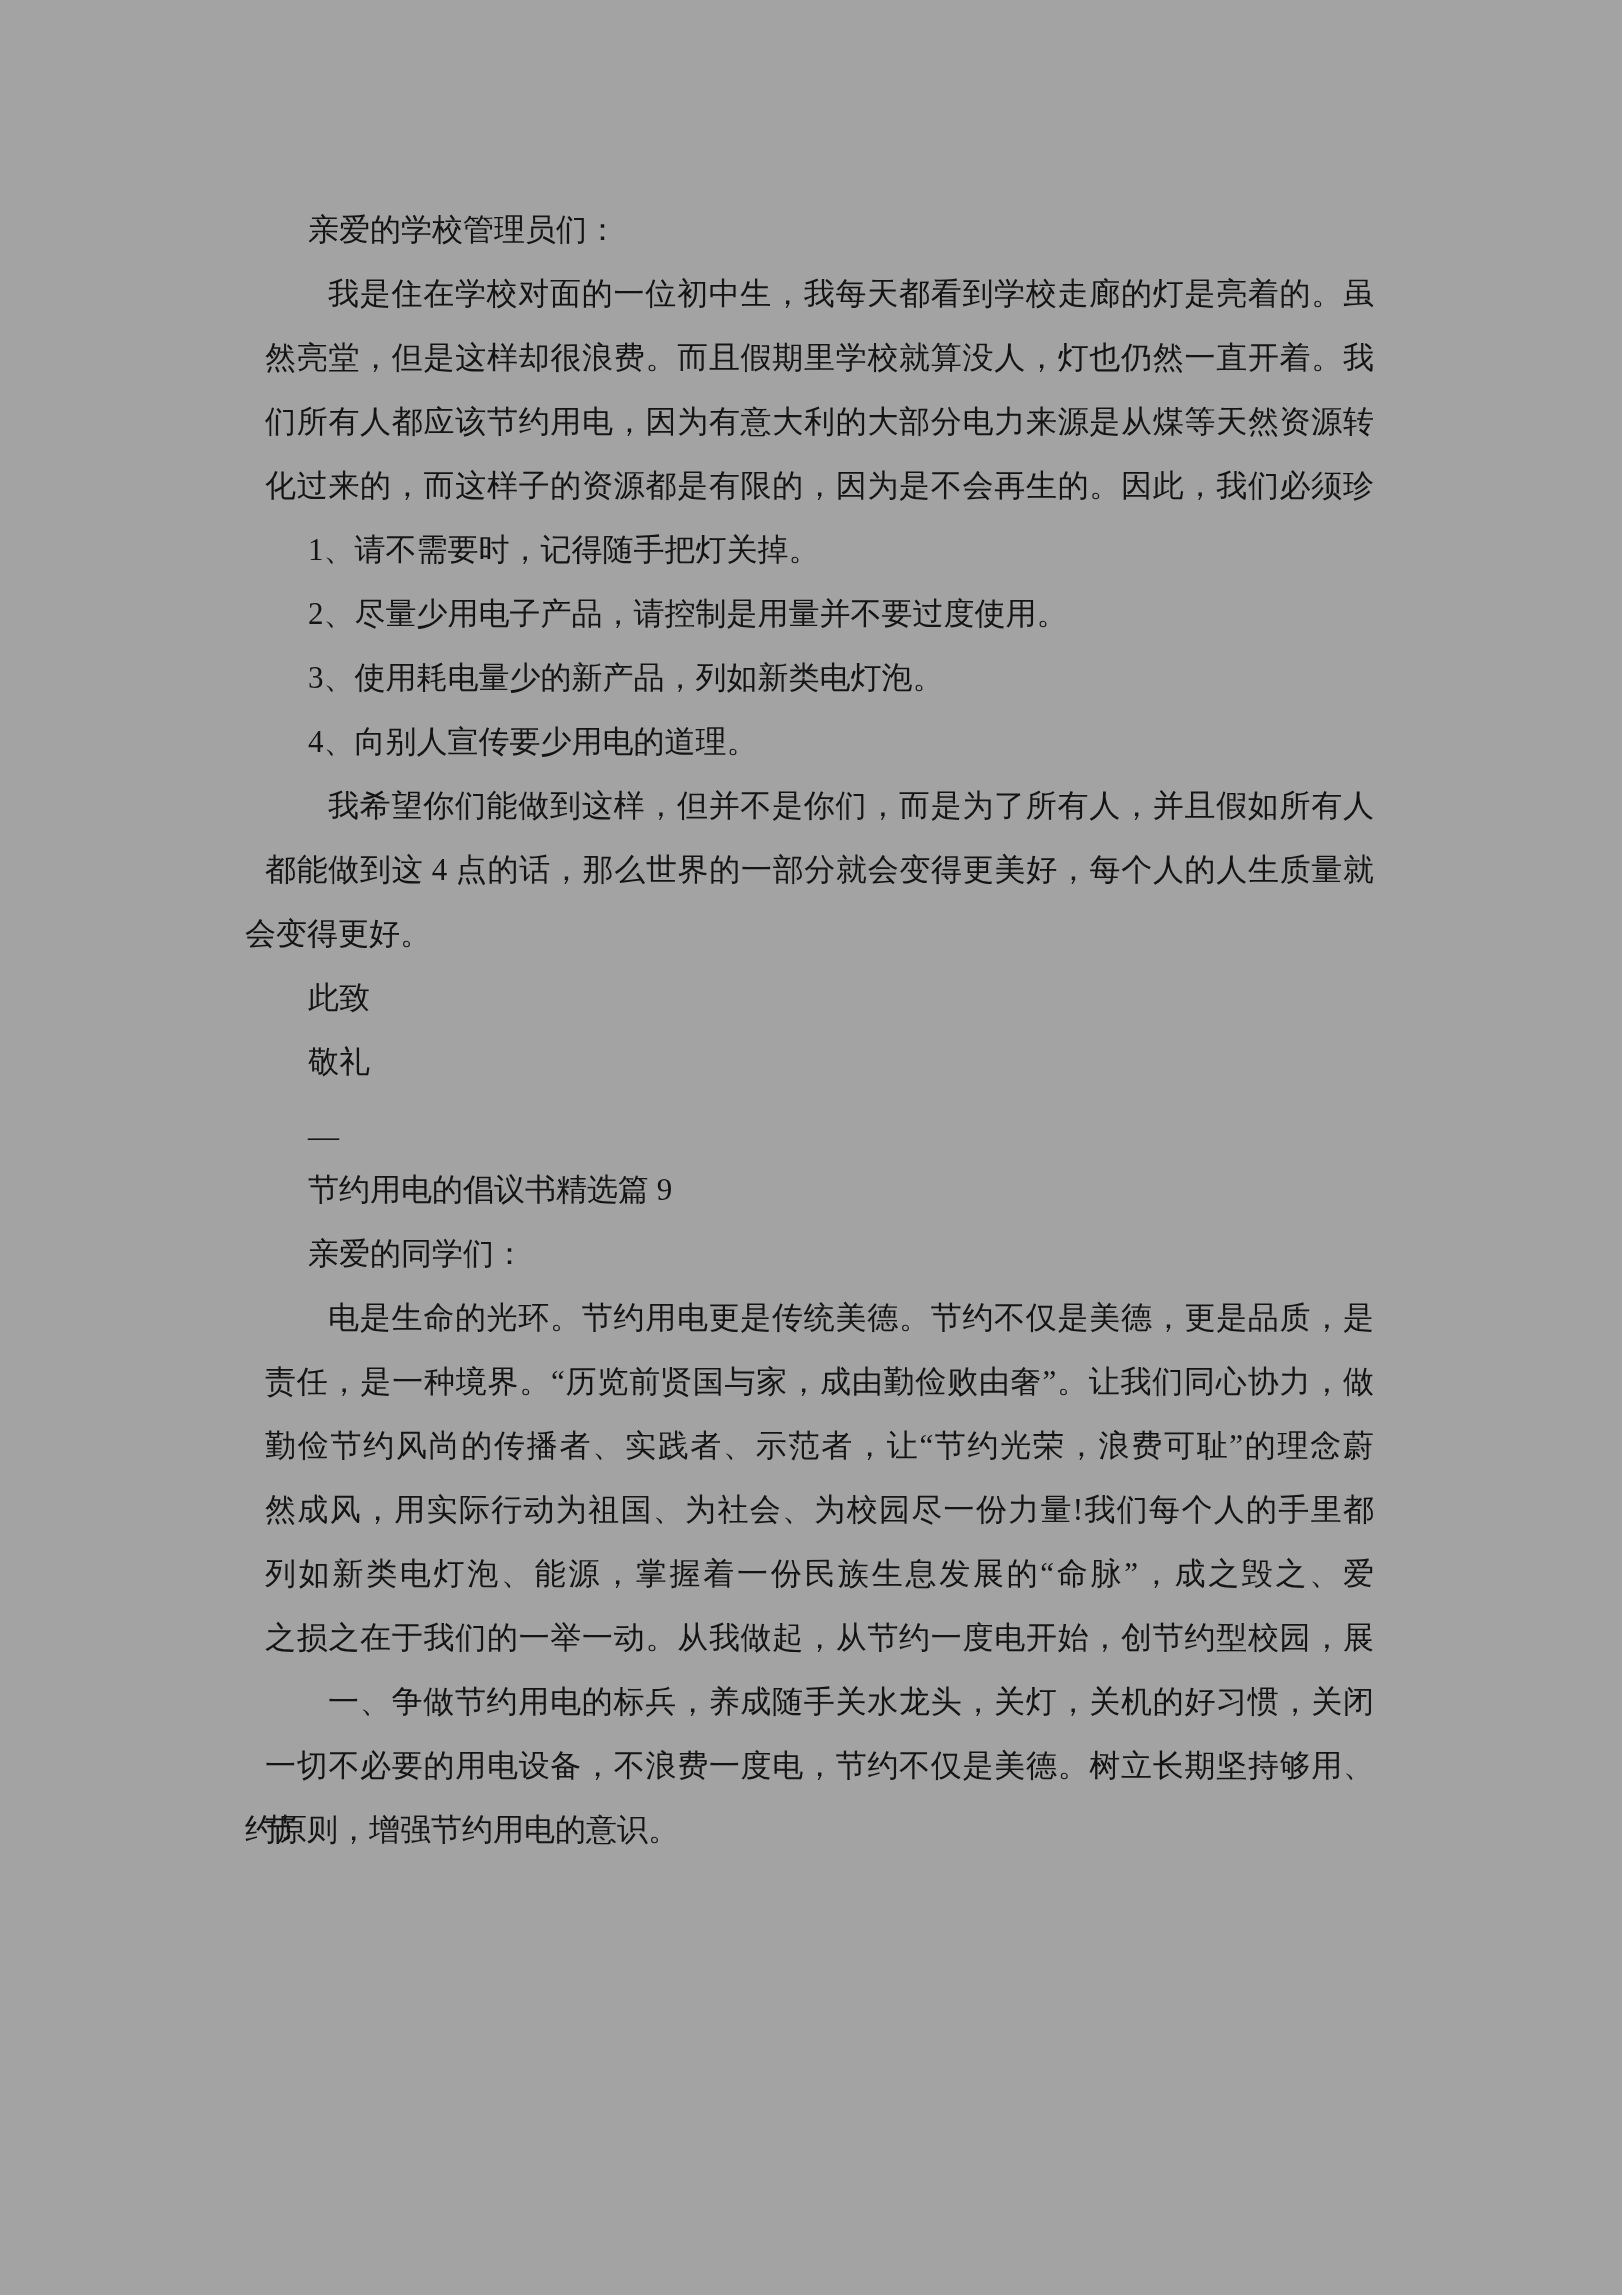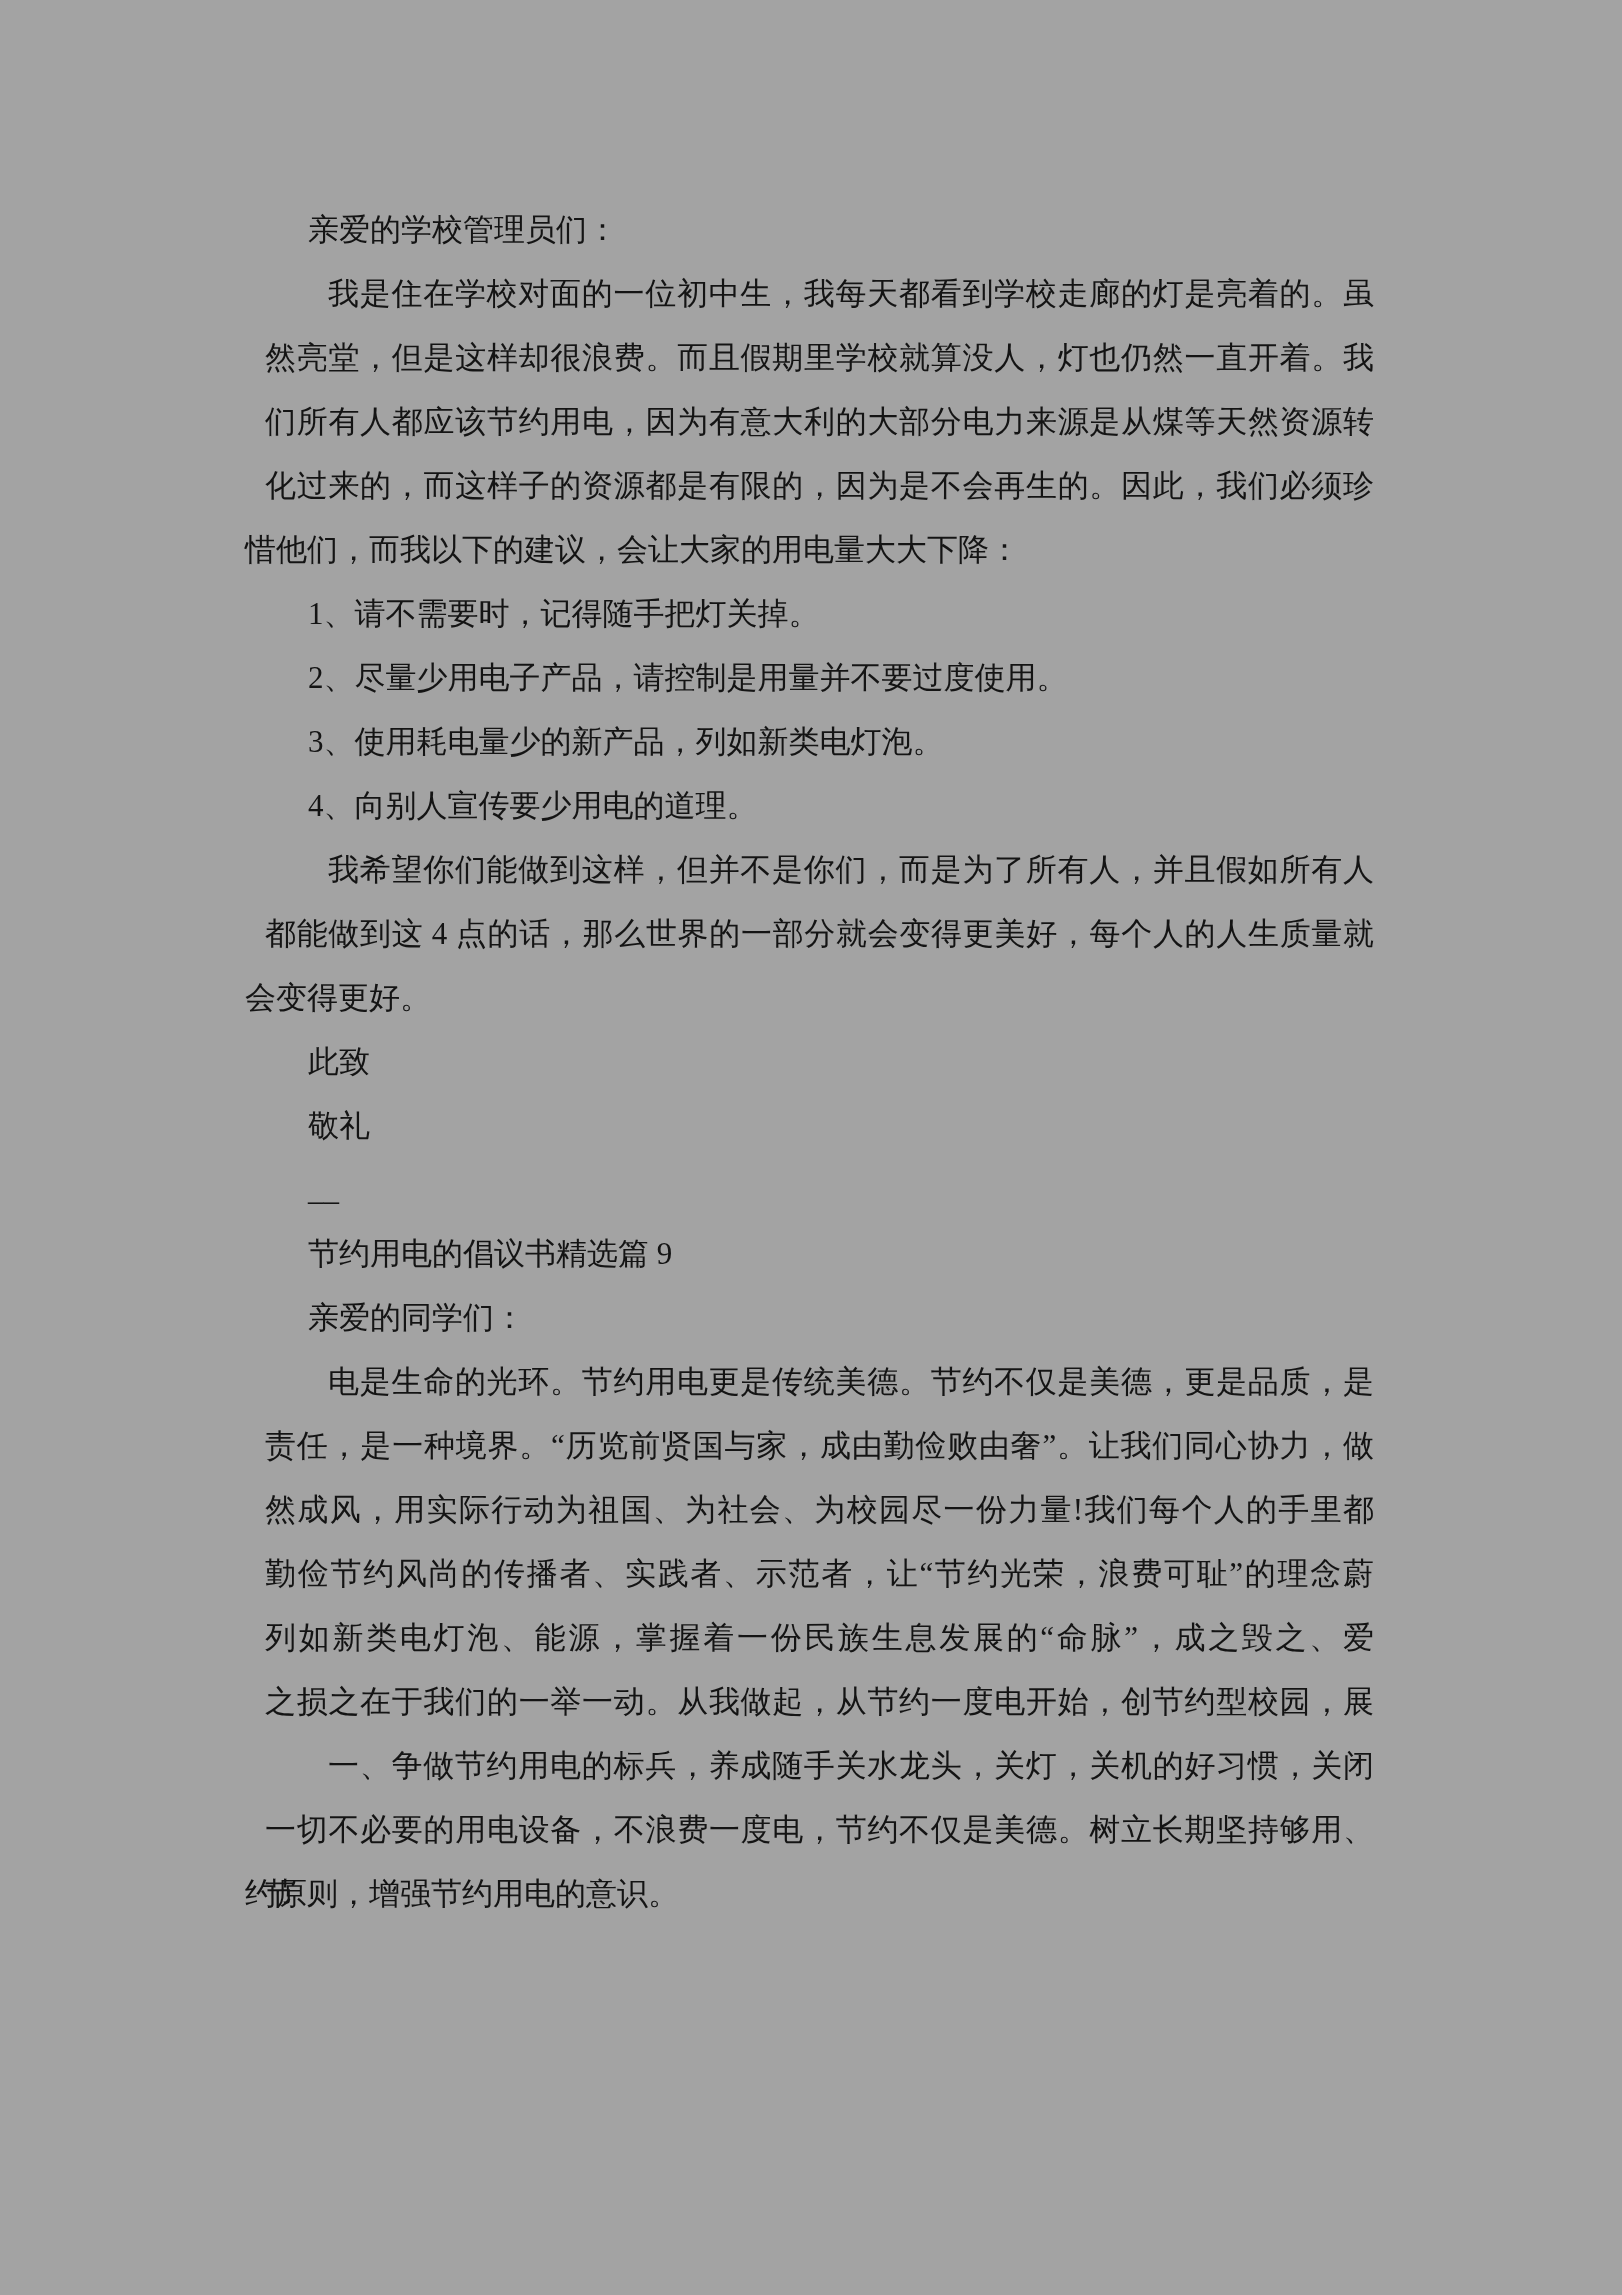--- a/index.html
+++ b/index.html
@@ -46,37 +46,36 @@
 </head>
 <body>
 
 <div class="page" style="background: #a3a3a3; padding-left: 11px;">
   <div class="text-block" id="lines-container" style="color: rgb(20, 20, 20);">
       <div class="line indent">亲爱的学校管理员们：</div>
       <div class="line indent justify">我是住在学校对面的一位初中生，我每天都看到学校走廊的灯是亮着的。虽</div>
       <div class="line justify">然亮堂，但是这样却很浪费。而且假期里学校就算没人，灯也仍然一直开着。我</div>
       <div class="line justify">们所有人都应该节约用电，因为有意大利的大部分电力来源是从煤等天然资源转</div>
       <div class="line justify">化过来的，而这样子的资源都是有限的，因为是不会再生的。因此，我们必须珍</div>
-      <div class="line">惜他们，而我以下的建议，会让大家的用电量大大下降：</div>
       <div class="line indent">1、请不需要时，记得随手把灯关掉。</div>
       <div class="line indent">2、尽量少用电子产品，请控制是用量并不要过度使用。</div>
       <div class="line indent">3、使用耗电量少的新产品，列如新类电灯泡。</div>
       <div class="line indent">4、向别人宣传要少用电的道理。</div>
       <div class="line indent justify">我希望你们能做到这样，但并不是你们，而是为了所有人，并且假如所有人</div>
       <div class="line justify">都能做到这 4 点的话，那么世界的一部分就会变得更美好，每个人的人生质量就</div>
       <div class="line">会变得更好。</div>
       <div class="line indent">此致</div>
       <div class="line indent">敬礼</div>
       <div class="line indent">__</div>
       <div class="line indent">节约用电的倡议书精选篇 9</div>
       <div class="line indent">亲爱的同学们：</div>
       <div class="line indent justify">电是生命的光环。节约用电更是传统美德。节约不仅是美德，更是品质，是</div>
       <div class="line justify">责任，是一种境界。“历览前贤国与家，成由勤俭败由奢”。让我们同心协力，做</div>
+      <div class="line justify">勤俭节约风尚的传播者、实践者、示范者，让“节约光荣，浪费可耻”的理念蔚</div>
       <div class="line justify">然成风，用实际行动为祖国、为社会、为校园尽一份力量!我们每个人的手里都</div>
-      <div class="line justify">勤俭节约风尚的传播者、实践者、示范者，让“节约光荣，浪费可耻”的理念蔚</div>
       <div class="line justify">列如新类电灯泡、能源，掌握着一份民族生息发展的“命脉”，成之毁之、爱</div>
       <div class="line justify">之损之在于我们的一举一动。从我做起，从节约一度电开始，创节约型校园，展</div>
       <div class="line indent justify">一、争做节约用电的标兵，养成随手关水龙头，关灯，关机的好习惯，关闭</div>
       <div class="line justify">一切不必要的用电设备，不浪费一度电，节约不仅是美德。树立长期坚持够用、节</div>
       <div class="line">约原则，增强节约用电的意识。</div>
     </div>
 </div>
 
 
 </body></html>

